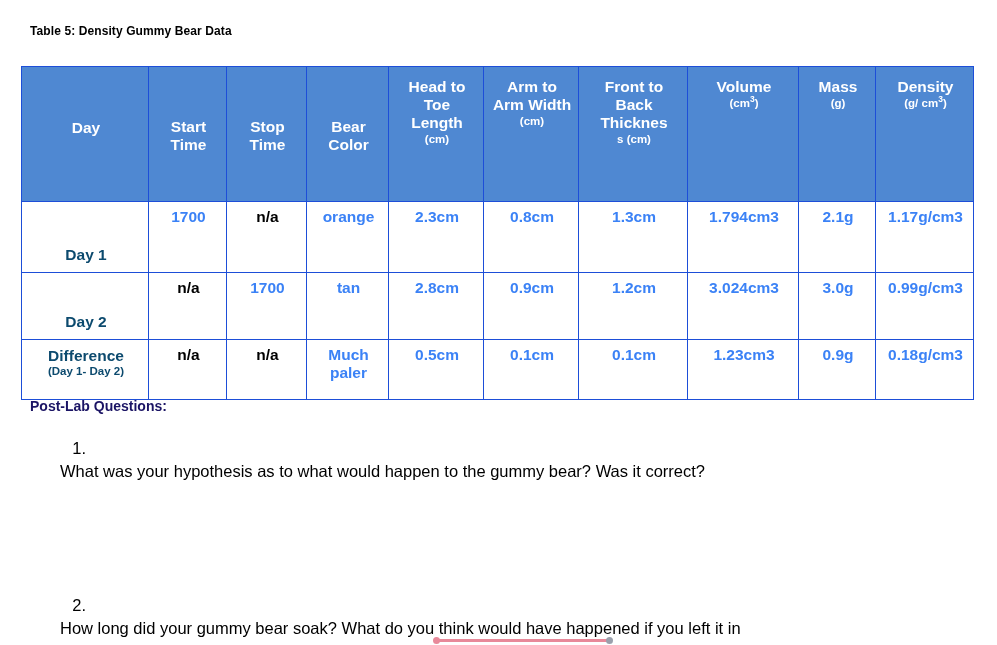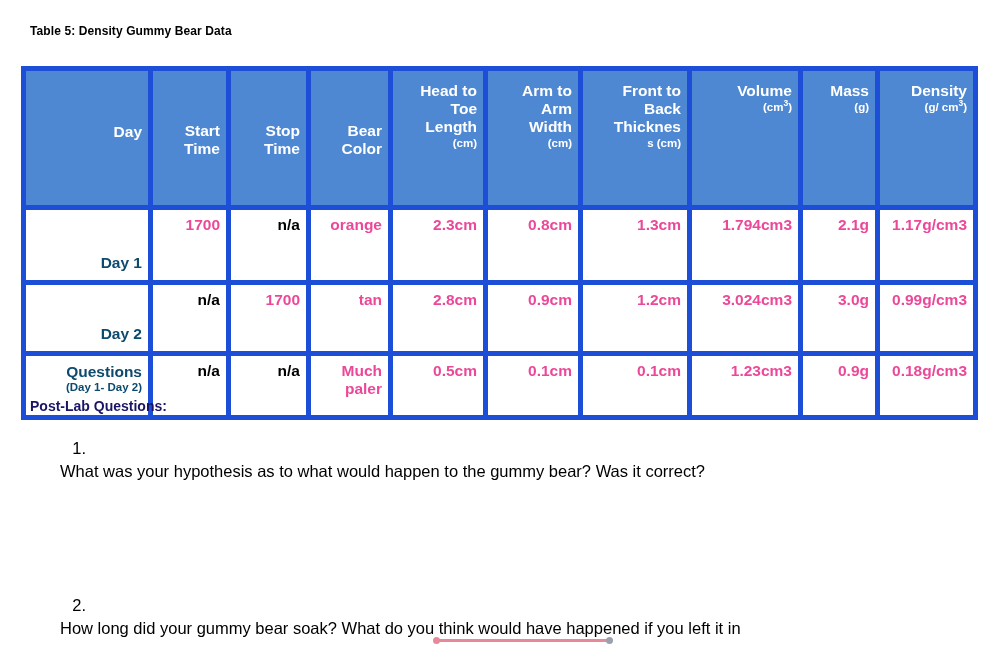--- a/index.html
+++ b/index.html
@@ -37,29 +37,29 @@
     width: 952px;
   }
   table.data-table {
     border-collapse: collapse;
     table-layout: fixed;
     width: 952px;
     border: 1px solid #000000;
   }
   table.data-table td,
   table.data-table th {
-    border: 5px solid #1d4ed8;
+    border: 1px solid #1d4ed8;
     vertical-align: top;
     padding: 4px 6px 4px 8px;
     font-size: 15.5px;
     font-weight: bold;
     line-height: 1.18;
     word-wrap: break-word;
     overflow-wrap: break-word;
-    text-align: right;
+    text-align: center;
   }
 
   
   tr.head-row th {
     background: #4f88d2;
     color: #ffffff;
     height: 114px;
     vertical-align: bottom;
     padding-bottom: 4px;
   }
@@ -117,21 +117,21 @@
   }
   td.cell-label .lab-sub {
     display: block;
     font-size: 11.5px;
     font-weight: bold;
     line-height: 1.2;
   }
   td.cell-label.label-vcenter { vertical-align: bottom; padding-bottom: 8px; }
   td.cell-label.label-diff { vertical-align: top; padding-top: 7px; }
 
-  td.val-red   { color: #ec4899; }
+  td.val-red   { color: #3b82f6; }
   td.val-black { color: #000000; }
 
   
   col.c-day   { width: 127px; }
   col.c-start { width: 78px; }
   col.c-stop  { width: 80px; }
   col.c-head  { width: 82px; }
   col.c-htl   { width: 95px; }
   col.c-arm   { width: 95px; }
   col.c-front { width: 109px; }
@@ -308,21 +308,21 @@
         <td class="val-red">2.8cm</td>
         <td class="val-red">0.9cm</td>
         <td class="val-red">1.2cm</td>
         <td class="val-red">3.024cm3</td>
         <td class="val-red">3.0g</td>
         <td class="val-red">0.99g/cm3</td>
       </tr>
 
       <tr class="body-row row-diff">
         <td class="cell-label label-diff">
-          <span class="lab-main">Questions</span>
+          <span class="lab-main">Difference</span>
           <span class="lab-sub">(Day 1- Day 2)</span>
         </td>
         <td class="val-black">n/a</td>
         <td class="val-black">n/a</td>
         <td class="val-red">Much paler</td>
         <td class="val-red">0.5cm</td>
         <td class="val-red">0.1cm</td>
         <td class="val-red">0.1cm</td>
         <td class="val-red">1.23cm3</td>
         <td class="val-red">0.9g</td>

